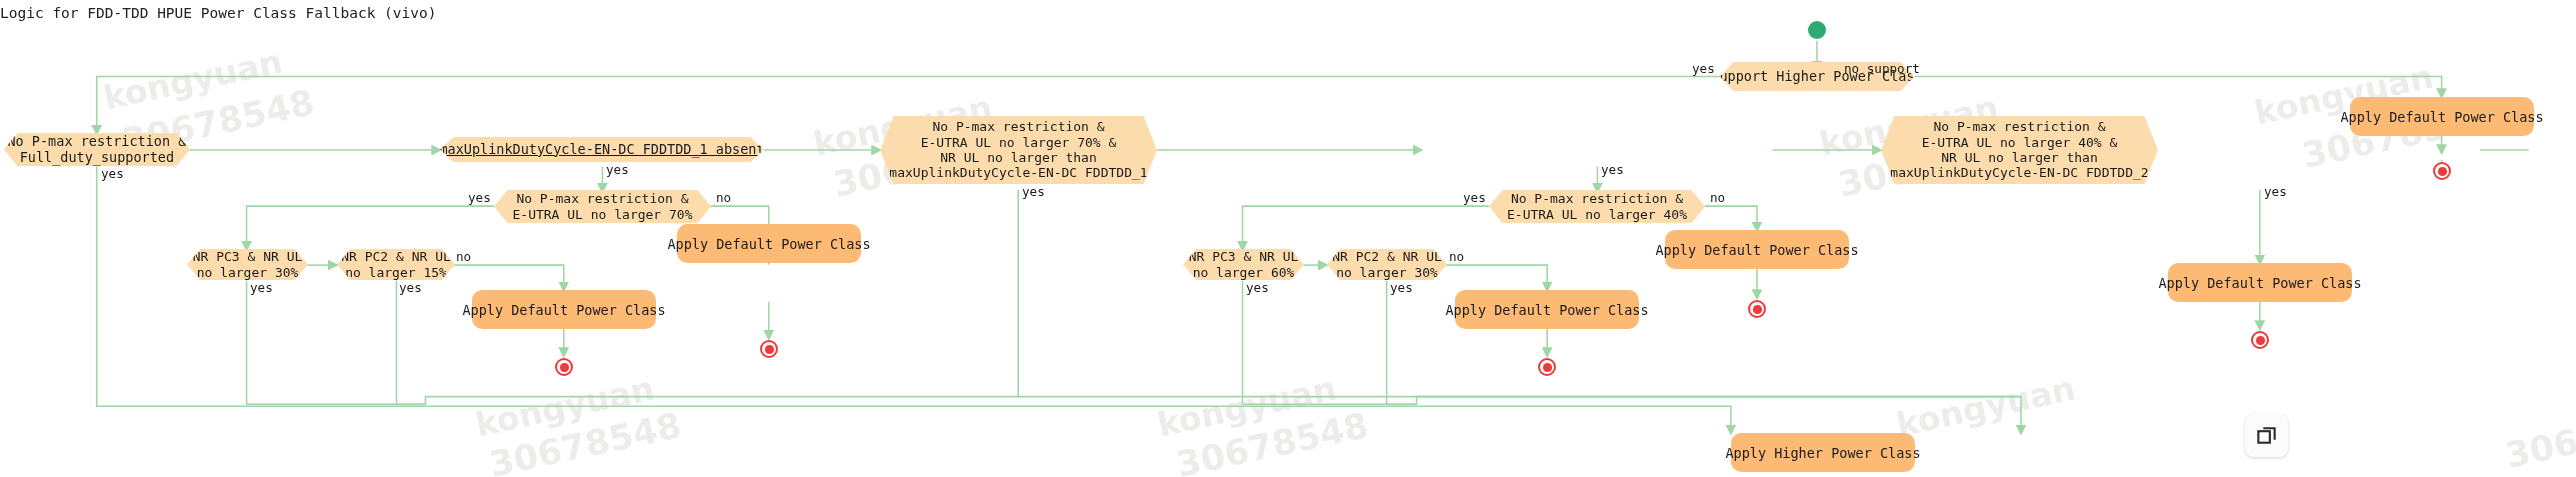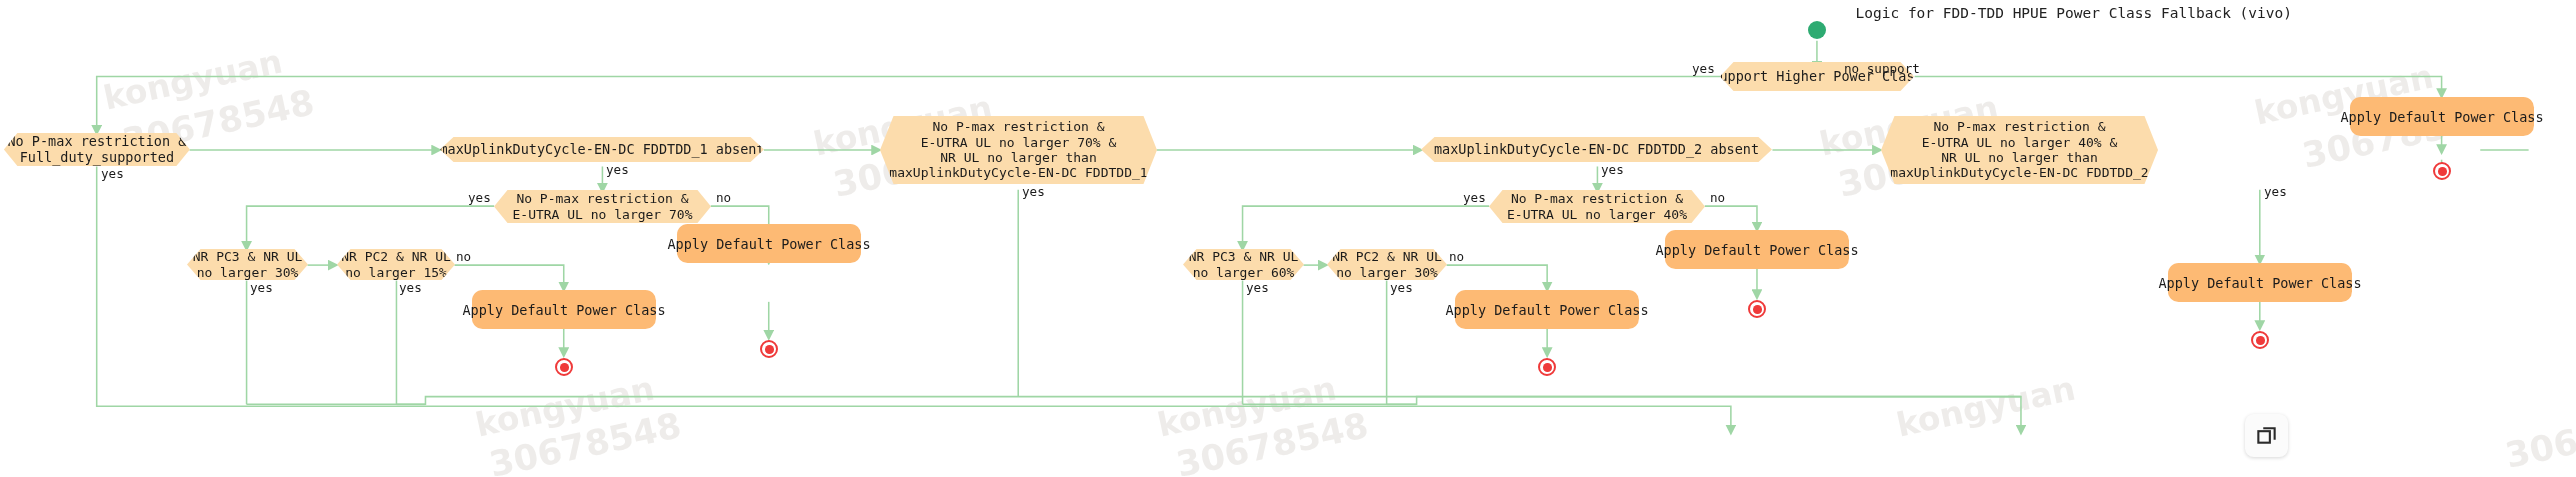--- a/index.html
+++ b/index.html
@@ -11,21 +11,21 @@
   svg#wires{position:absolute;left:0;top:0;width:2576px;height:478px;pointer-events:none;}
 
   .wm{
     position:absolute;color:rgba(170,160,150,.20);
     font-family:"DejaVu Sans","Liberation Sans",sans-serif;
     font-weight:700;white-space:nowrap;pointer-events:none;
     transform:rotate(-12deg);user-select:none;
   }
 
   .title{
-    position:absolute;left:0;top:4.8px;width:2292px;text-align:right;
+    position:absolute;left:0;top:4.8px;width:2292px;text-align:left;
     font-size:14.5px;color:#222;
     font-family:"DejaVu Sans Mono","Liberation Mono",monospace;
   }
 
   .node{position:absolute;box-sizing:border-box;}
 
   
   .hex{
     background:#fcdcac;color:#1b1b1b;
     display:flex;align-items:center;justify-content:center;
@@ -173,21 +173,21 @@
   <div class="startdot" style="left:1808px;top:21px;"></div>
 
   <div class="node hex" style="left:1720px;top:62px;width:194px;height:29px;">Support Higher Power Class</div>
   <div class="lbl" style="left:1692px;top:61px;">yes</div>
   <div class="lbl" style="left:1844px;top:61px;">no support</div>
 
   <div class="node hex" style="left:3.9px;top:133px;width:186px;height:33px;">No P-max restriction &amp;
 Full_duty_supported</div>
   <div class="lbl" style="left:101px;top:166px;">yes</div>
 
-  <div class="node hex" style="left:440px;top:137px;width:324px;height:25px;">maxUplinkDutyCycle-EN-DC FDDTDD_1 absent</div>
+  <div class="node hex" style="left:440px;top:137px;width:324px;height:25px;text-decoration:underline;">maxUplinkDutyCycle-EN-DC FDDTDD_1 absent</div>
   <div class="lbl" style="left:606px;top:162px;">yes</div>
 
   <div class="node hex sm" style="left:494px;top:190px;width:217px;height:33px;">No P-max restriction &amp;
 E-UTRA UL no larger 70%</div>
   <div class="lbl" style="left:468px;top:190px;">yes</div>
   <div class="lbl" style="left:716px;top:190px;">no</div>
 
   <div class="node hex sm" style="left:187px;top:249px;width:121px;height:31px;">NR PC3 &amp; NR UL
 no larger 30%</div>
   <div class="lbl" style="left:250px;top:280px;">yes</div>
@@ -206,21 +206,20 @@
   <div class="enddot" style="left:555px;top:358px;">
       <i></i>
     </div>
 
   <div class="node hex sm" style="left:880px;top:116px;width:277px;height:68px;">No P-max restriction &amp;
 E-UTRA UL no larger 70% &amp;
 NR UL no larger than
 maxUplinkDutyCycle-EN-DC FDDTDD_1</div>
   <div class="lbl" style="left:1022px;top:184px;">yes</div>
 
-  <div class="node hex" style="left:1421px;top:137px;width:351px;height:25px;">maxUplinkDutyCycle-EN-DC FDDTDD_2 absent</div>
   <div class="lbl" style="left:1601px;top:162px;">yes</div>
 
   <div class="node hex sm" style="left:1489px;top:190px;width:216px;height:33px;">No P-max restriction &amp;
 E-UTRA UL no larger 40%</div>
   <div class="lbl" style="left:1463px;top:190px;">yes</div>
   <div class="lbl" style="left:1710px;top:190px;">no</div>
 
   <div class="node hex sm" style="left:1183px;top:249px;width:121px;height:31px;">NR PC3 &amp; NR UL
 no larger 60%</div>
   <div class="lbl" style="left:1246px;top:280px;">yes</div>
@@ -249,20 +248,21 @@
   <div class="node act" style="left:2168px;top:263px;width:184px;height:39px;">Apply Default Power Class</div>
   <div class="enddot" style="left:2251px;top:331px;">
       <i></i>
     </div>
 
   <div class="node act" style="left:2350px;top:97px;width:184px;height:39px;">Apply Default Power Class</div>
   <div class="enddot" style="left:2433px;top:162px;">
       <i></i>
     </div>
 
+  <div class="node act" style="left:1731px;top:433px;width:184px;height:39px;">Apply Higher Power Class</div>
 
   <div class="copybtn" style="left:2245px;top:414px;">
     <svg width="23" height="23" viewBox="0 0 24 24">
       <rect x="3.5" y="7.5" width="12" height="12" fill="none" stroke="#2b2b2b" stroke-width="2.2"></rect>
       <path d="M8.6,4.5 H20.5 V16.4" fill="none" stroke="#2b2b2b" stroke-width="2.2"></path>
     </svg>
   </div>
 
 </div>
 

